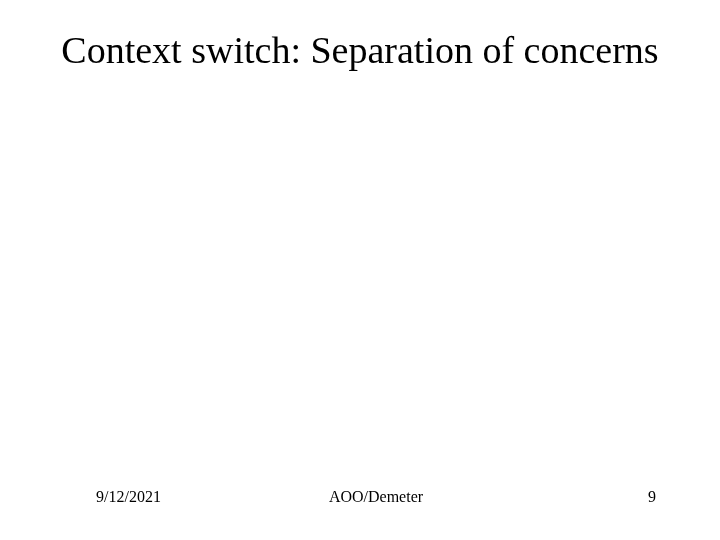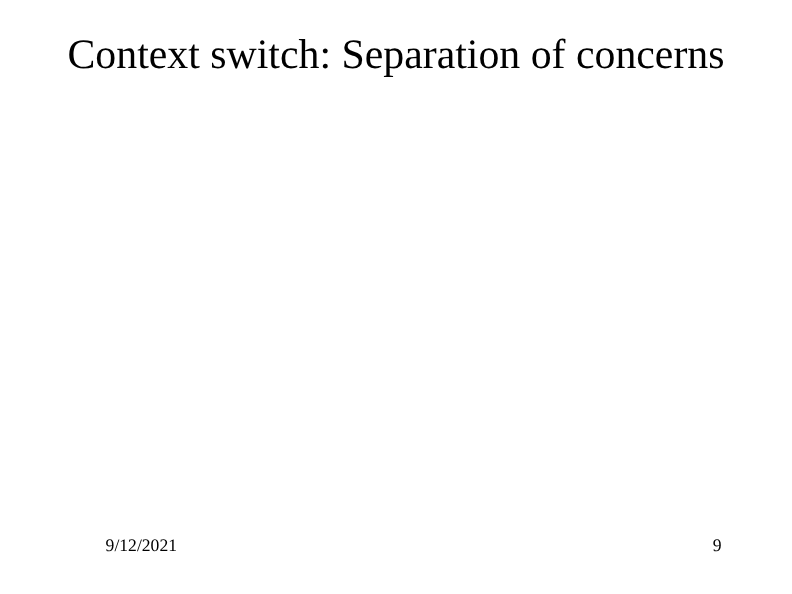--- a/index.html
+++ b/index.html
@@ -63,15 +63,16 @@
       transform: translateX(-50%);
     }
   </style>
 </head>
 <body>
 
 <div class="slide">
   <h1 class="title">Context switch: Separation of concerns</h1>
   <div class="footer">
     <span>9/12/2021</span>
+    <span class="footer-center">AOO/Demeter</span>
     <span>9</span>
   </div>
 </div>
 
 </body></html>

